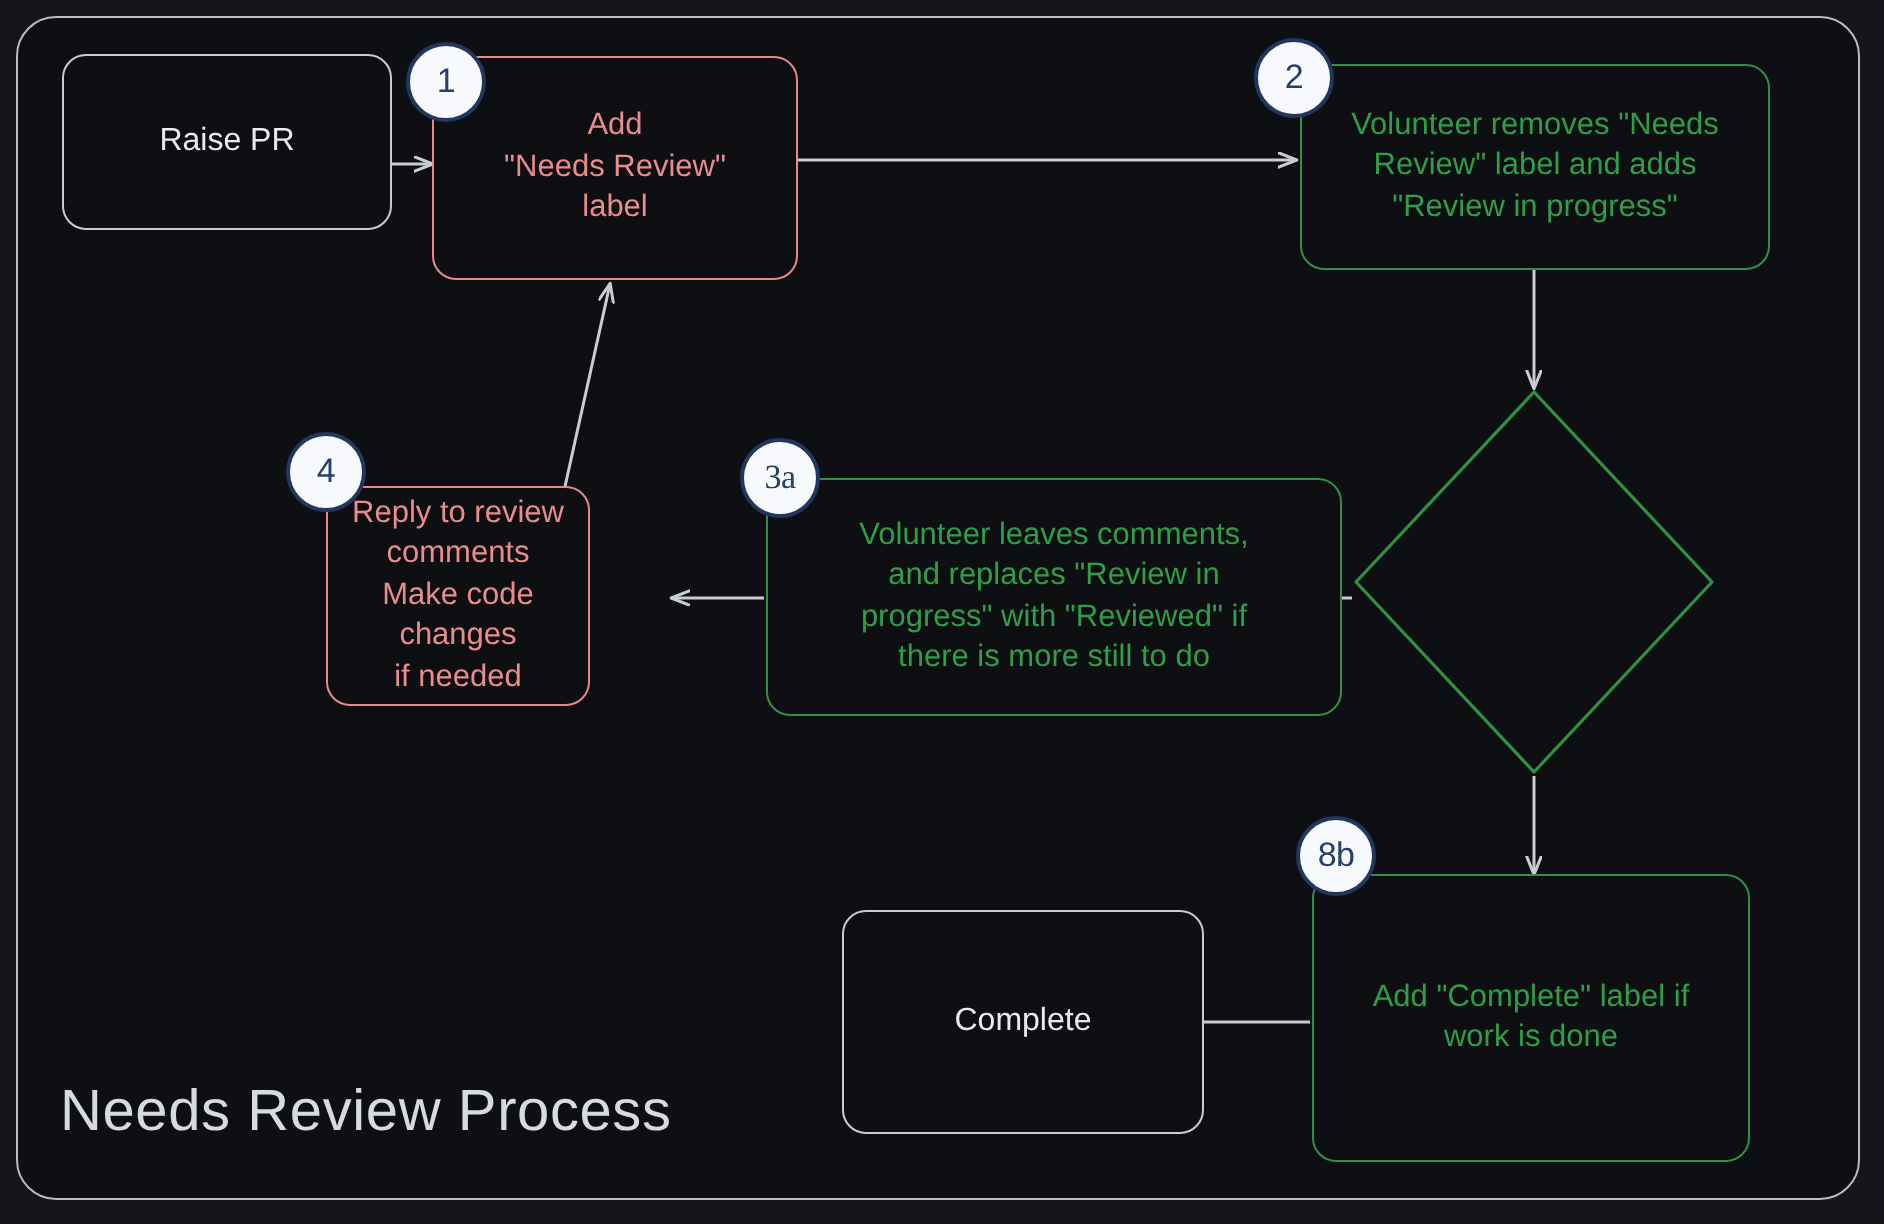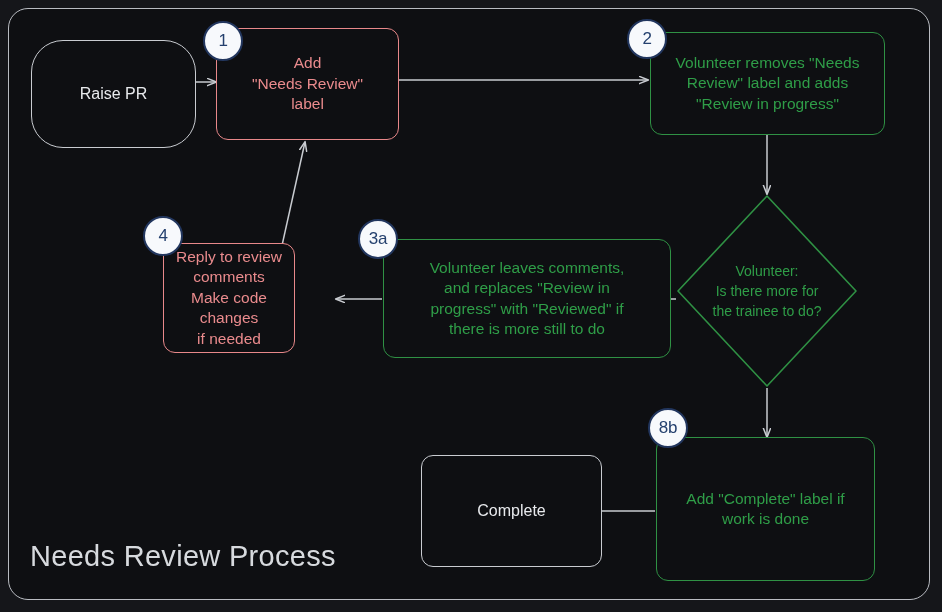--- a/index.html
+++ b/index.html
@@ -154,51 +154,46 @@
       <path d="M259,349 L305,142" marker-end="url(#arw)"></path>
 
       <path d="M767,388 L767,437" marker-end="url(#arw)"></path>
 
       <path d="M655,511 L589,511" marker-end="url(#arw)"></path>
     </g>
 
     <path d="M767,196 L856,291 L767,386 L678,291 Z" fill="#0e0f12" stroke="#2f9144" stroke-width="1.6" stroke-linejoin="round"></path>
   </svg>
 
-  <div class="node neutral" style="left:31px; top:40px; width:165px; height:108px;border-radius:32px;">
+  <div class="node neutral" style="left:31px; top:27px; width:165px; height:88px;">
     <span class="txt">Raise PR</span>
   </div>
 
   <div class="node red" style="left:216px; top:28px; width:183px; height:112px;">
     <span class="txt">Add
 "Needs Review"
 label</span>
   </div>
   <div class="badge" style="left:203px; top:21px;">1</div>
 
   <div class="node green" style="left:650px; top:32px; width:235px; height:103px;">
     <span class="txt">Volunteer removes "Needs
 Review" label and adds
 "Review in progress"</span>
   </div>
   <div class="badge" style="left:627px; top:19px;">2</div>
 
-  <div class="diamond-wrap" style="left:678px; top:196px; width:178px; height:190px;">
-    <div class="diamond-label">Volunteer:
-Is there more for
-the trainee to do?</div>
-  </div>
 
   <div class="node green" style="left:383px; top:239px; width:288px; height:119px;">
     <span class="txt">Volunteer leaves comments,
 and replaces "Review in
 progress" with "Reviewed" if
 there is more still to do</span>
   </div>
-  <div class="badge" style="left:358px; top:219px;">3a</div>
+  <div class="badge" style="left:370px; top:219px;font-family:Liberation Serif, serif;">3a</div>
 
   <div class="node red" style="left:163px; top:243px; width:132px; height:110px;">
     <span class="txt">Reply to review
 comments
 Make code changes
 if needed</span>
   </div>
   <div class="badge" style="left:143px; top:216px;">4</div>
 
   <div class="node green" style="left:656px; top:437px; width:219px; height:144px;">

